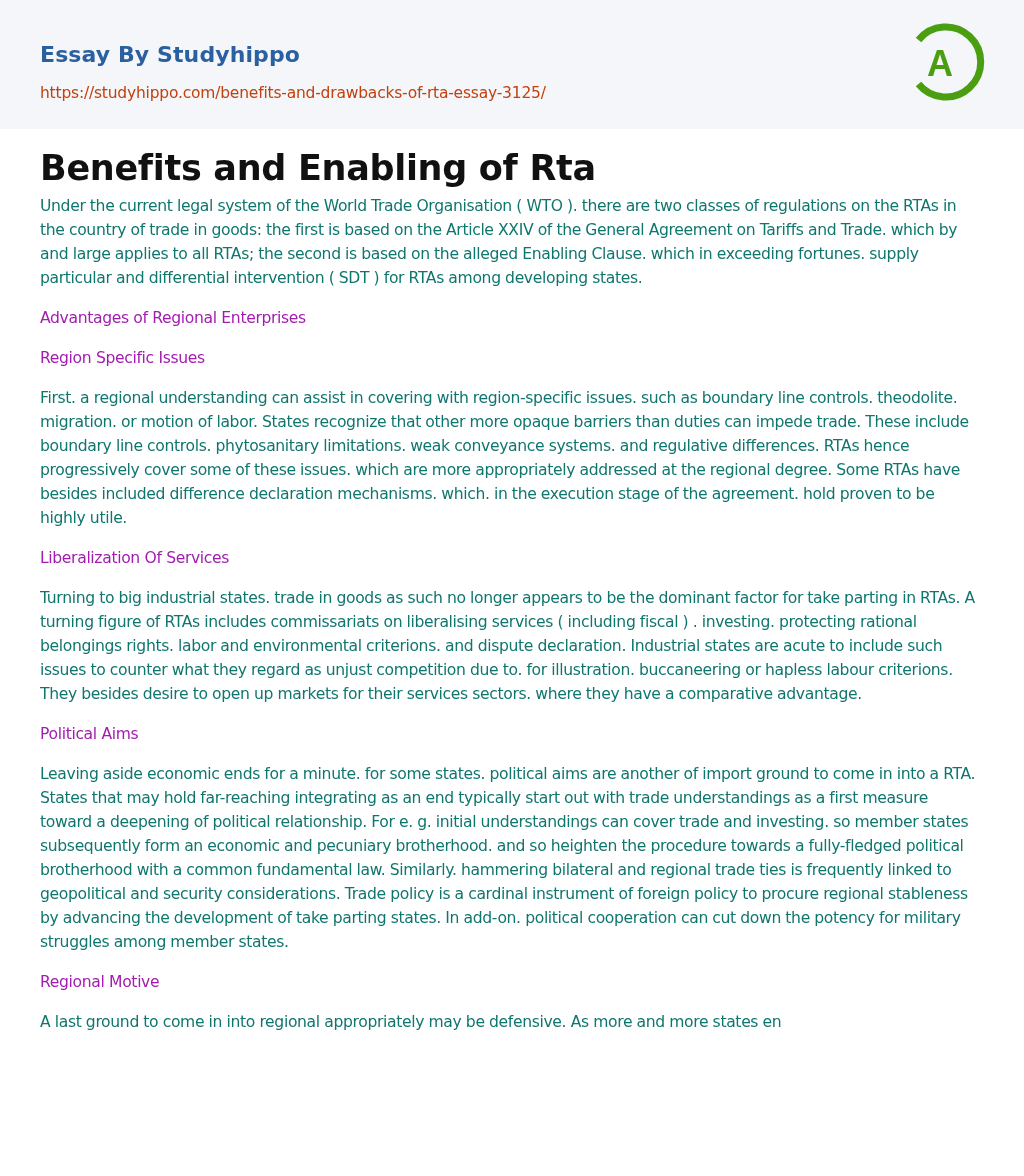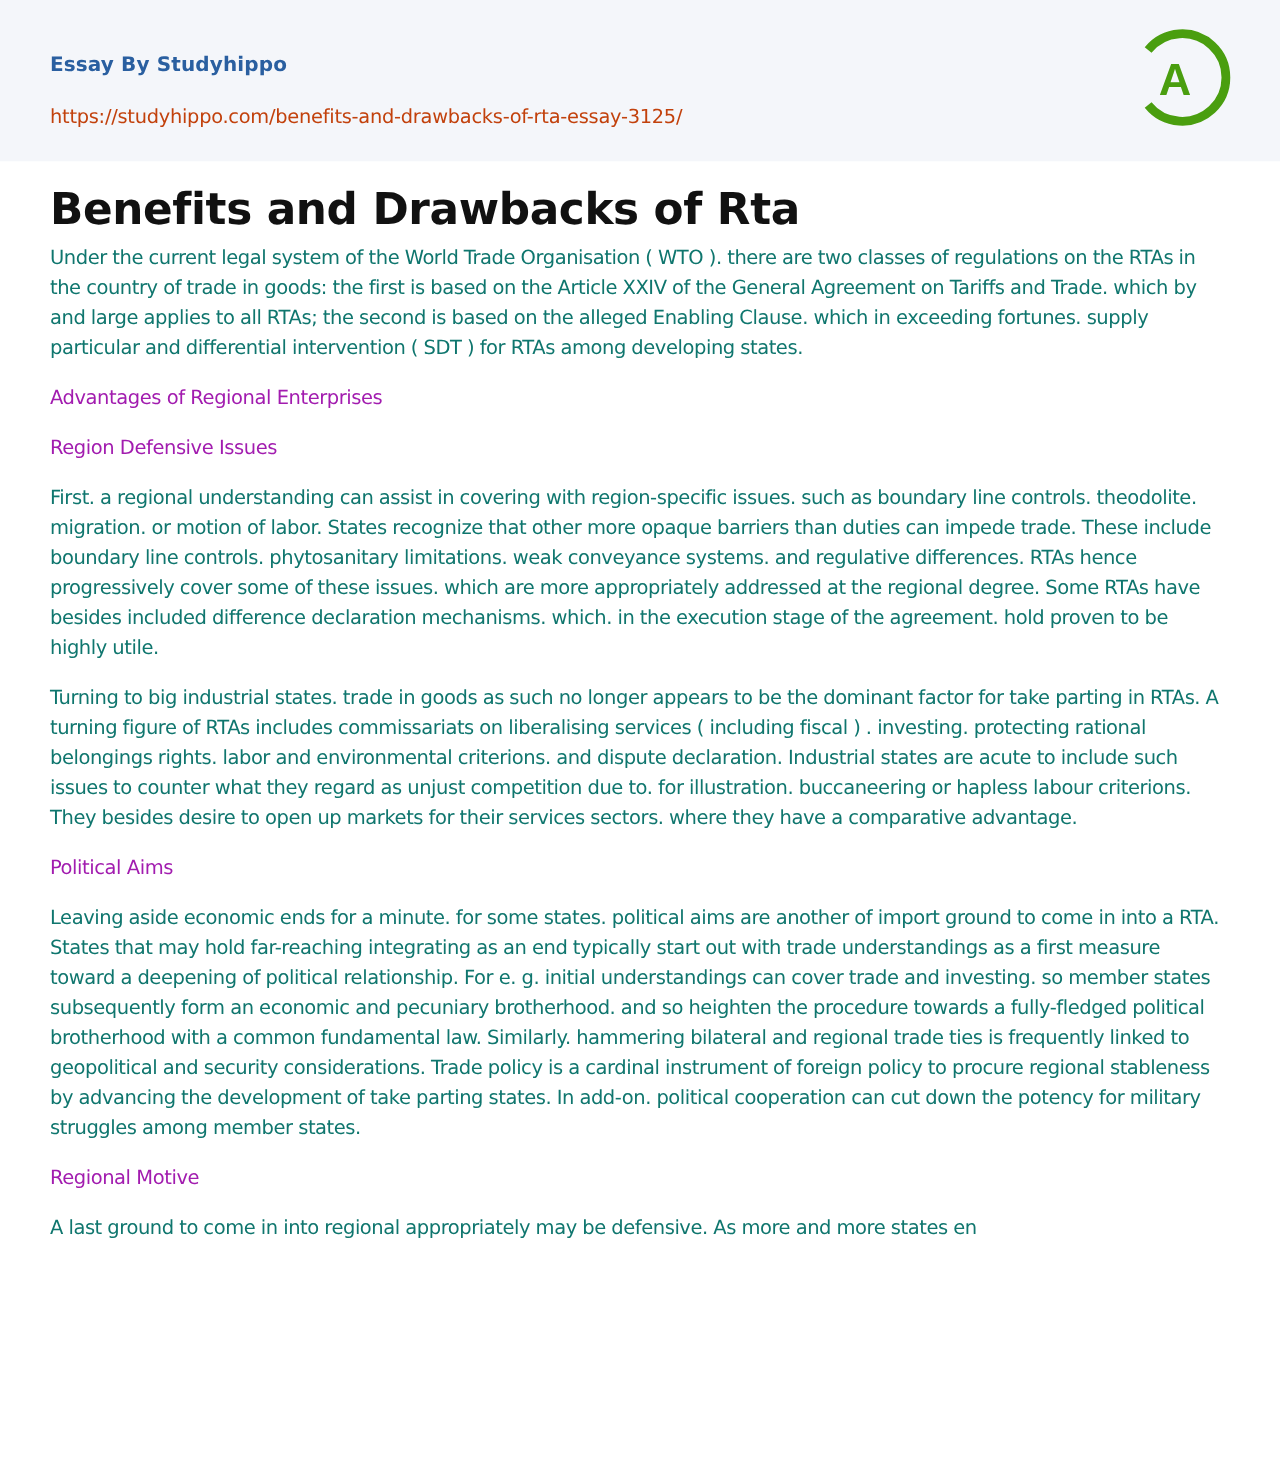--- a/index.html
+++ b/index.html
@@ -14,21 +14,21 @@
   .header {
     position: relative;
     height: 129px;
     background: #f4f6fa;
     box-sizing: border-box;
   }
   .brand-title {
     position: absolute;
     left: 40px;
     top: 42px;
-    font-size: 16px;
+    font-size: 22px;
     font-weight: bold;
     color: #2a5fa0;
     letter-spacing: 0.1px;
     text-align: center;
   }
   .brand-url {
     position: absolute;
     left: 40px;
     top: 84px;
     font-size: 15.5px;
@@ -82,25 +82,26 @@
 
 <div class="header">
   <div class="brand-title">Essay By Studyhippo</div>
   <a class="brand-url">https://studyhippo.com/benefits-and-drawbacks-of-rta-essay-3125/</a>
   <svg class="logo" viewBox="0 0 76 88" xmlns="http://www.w3.org/2000/svg">
     <path d="M 6.5 22 A 35 35 0 1 1 6.5 66" fill="none" stroke="#4a9e0f" stroke-width="7"></path>
     <text x="28" y="58" font-family="Liberation Sans, sans-serif" font-size="36" font-weight="bold" fill="#4a9e0f" text-anchor="middle">A</text>
   </svg>
 </div>
 
-<h1 class="page-title">Benefits and Drawbacks of Rta</h1>
+<h1 class="page-title">Benefits and Enabling of Rta</h1>
 
 <div class="body-text">
   <p class="para">Under the current legal system of the World Trade Organisation ( WTO ). there are two classes of regulations on the RTAs in the country of trade in goods: the first is based on the Article XXIV of the General Agreement on Tariffs and Trade. which by and large applies to all RTAs; the second is based on the alleged Enabling Clause. which in exceeding fortunes. supply particular and differential intervention ( SDT ) for RTAs among developing states.</p>
   <p class="subhead">Advantages of Regional Enterprises</p>
-  <p class="subhead">Region Defensive Issues</p>
+  <p class="subhead">Region Specific Issues</p>
   <p class="para">First. a regional understanding can assist in covering with region-specific issues. such as boundary line controls. theodolite. migration. or motion of labor. States recognize that other more opaque barriers than duties can impede trade. These include boundary line controls. phytosanitary limitations. weak conveyance systems. and regulative differences. RTAs hence progressively cover some of these issues. which are more appropriately addressed at the regional degree. Some RTAs have besides included difference declaration mechanisms. which. in the execution stage of the agreement. hold proven to be highly utile.</p>
+  <p class="subhead">Liberalization Of Services</p>
   <p class="para">Turning to big industrial states. trade in goods as such no longer appears to be the dominant factor for take parting in RTAs. A turning figure of RTAs includes commissariats on liberalising services ( including fiscal ) . investing. protecting rational belongings rights. labor and environmental criterions. and dispute declaration. Industrial states are acute to include such issues to counter what they regard as unjust competition due to. for illustration. buccaneering or hapless labour criterions. They besides desire to open up markets for their services sectors. where they have a comparative advantage.</p>
   <p class="subhead">Political Aims</p>
   <p class="para">Leaving aside economic ends for a minute. for some states. political aims are another of import ground to come in into a RTA. States that may hold far-reaching integrating as an end typically start out with trade understandings as a first measure toward a deepening of political relationship. For e. g. initial understandings can cover trade and investing. so member states subsequently form an economic and pecuniary brotherhood. and so heighten the procedure towards a fully-fledged political brotherhood with a common fundamental law. Similarly. hammering bilateral and regional trade ties is frequently linked to geopolitical and security considerations. Trade policy is a cardinal instrument of foreign policy to procure regional stableness by advancing the development of take parting states. In add-on. political cooperation can cut down the potency for military struggles among member states.</p>
   <p class="subhead">Regional Motive</p>
   <p class="para">A last ground to come in into regional appropriately may be defensive. As more and more states en</p>
 </div>
 
 </body></html>

